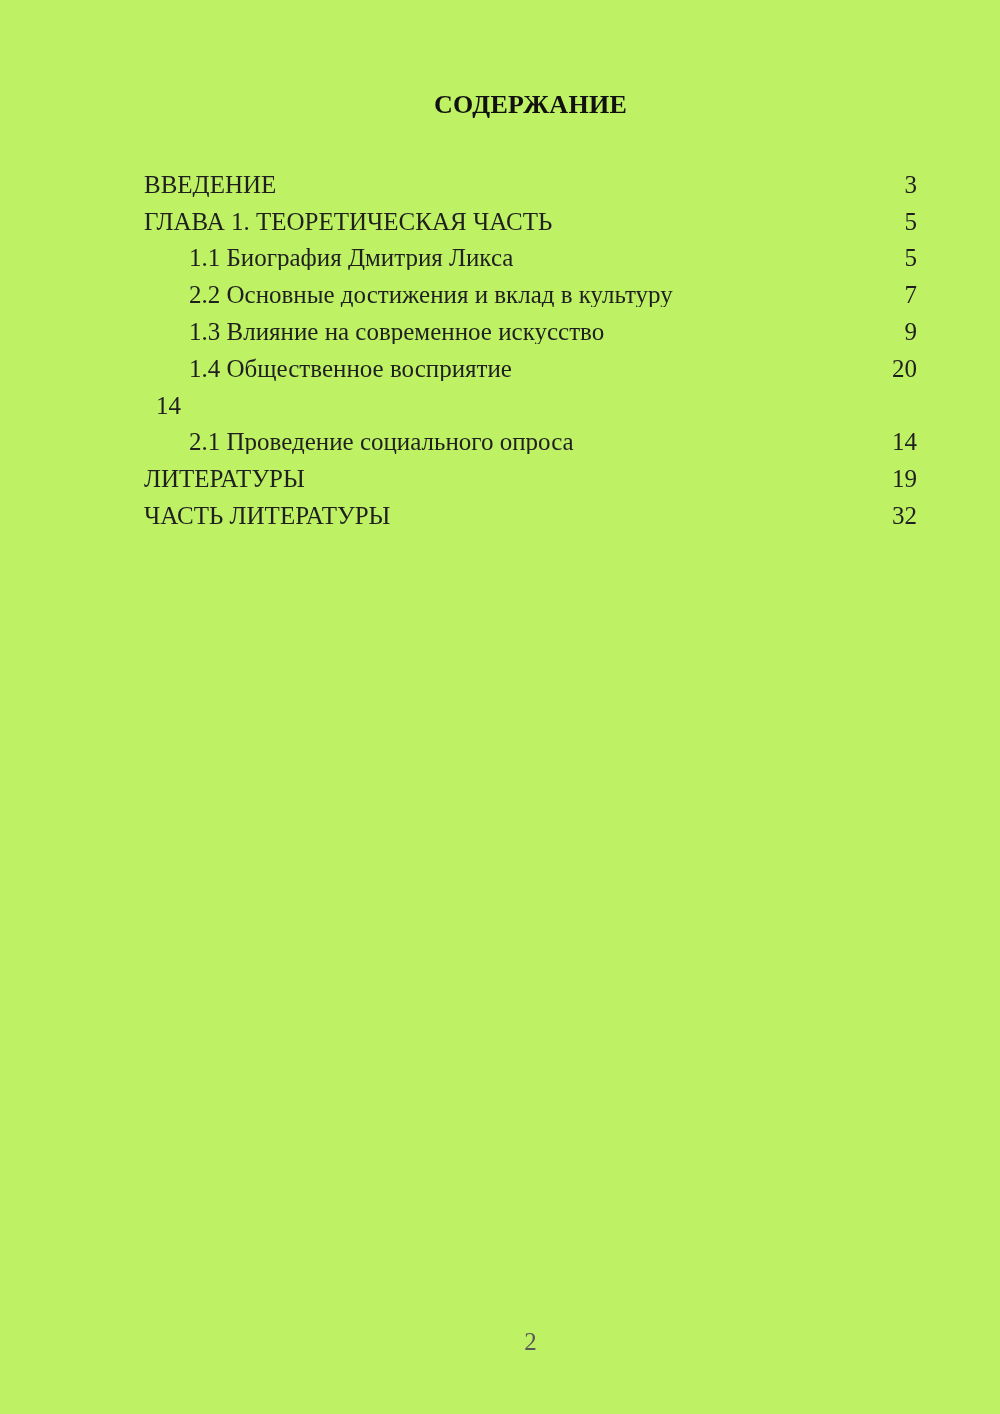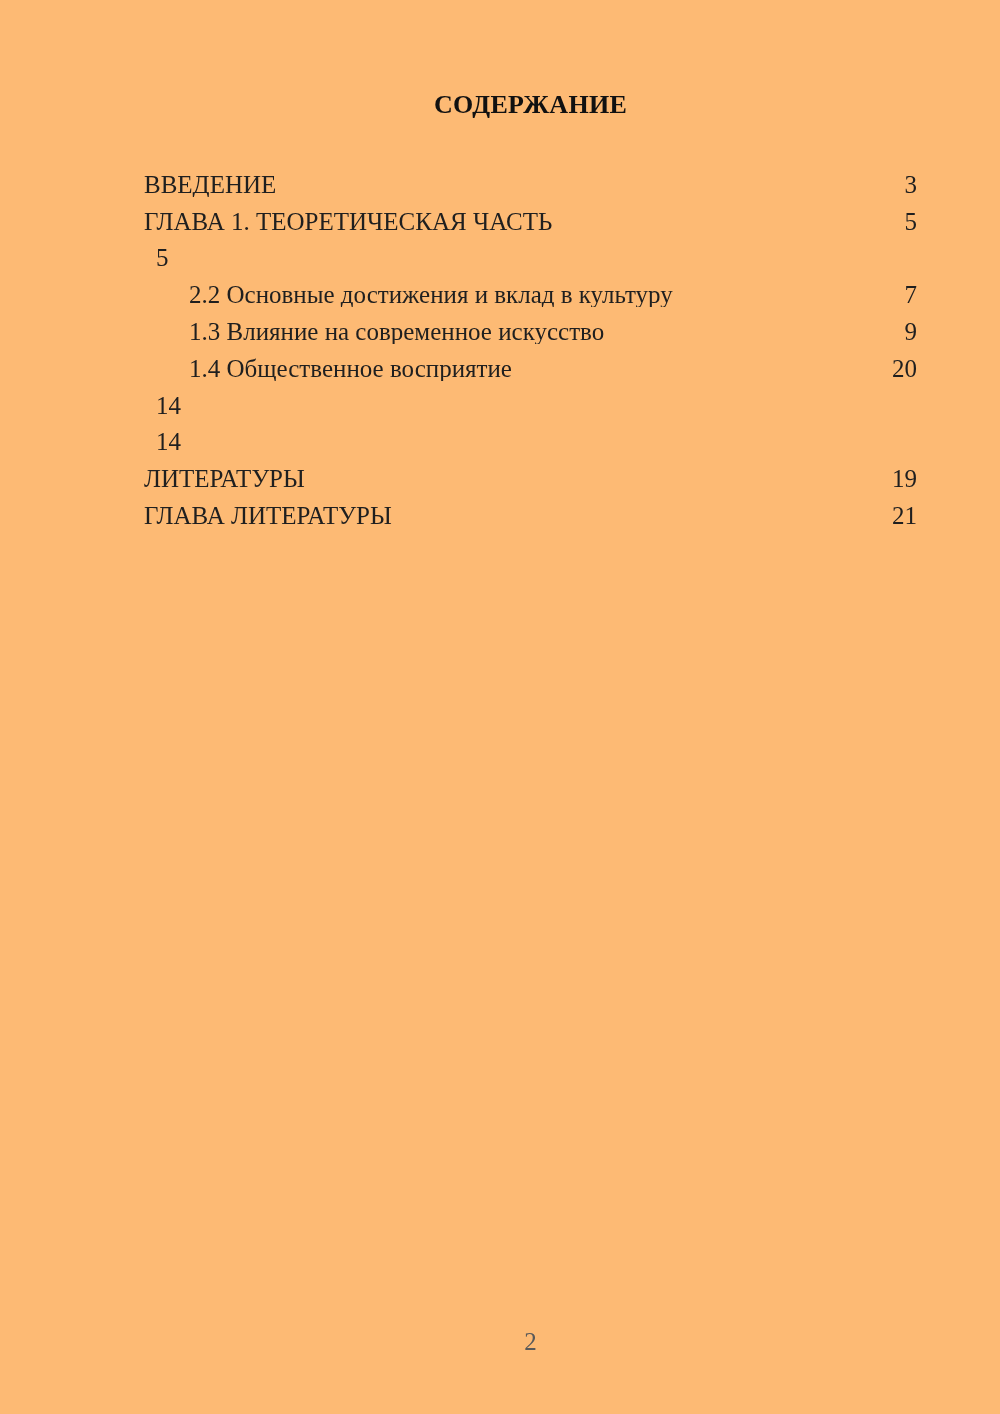--- a/index.html
+++ b/index.html
@@ -4,21 +4,21 @@
 <style>
   html, body {
     margin: 0;
     padding: 0;
     background: #ffffff;
   }
   .page {
     position: relative;
     width: 1000px;
     height: 1414px;
-    background: #fdba74;
+    background: #bef264;
     font-family: "Liberation Serif", "DejaVu Serif", serif;
     color: #1f1f1f;
     overflow: hidden;
   }
   .title {
     position: absolute;
     top: 90px;
     left: 144px;
     right: 83px;
     margin: 0;
@@ -76,20 +76,21 @@
     <span class="toc-label">ВВЕДЕНИЕ</span>
     <span class="toc-page">3</span>
   </div>
 
   <div class="toc-row level-0">
     <span class="toc-label">ГЛАВА 1. ТЕОРЕТИЧЕСКАЯ ЧАСТЬ</span>
     <span class="toc-page">5</span>
   </div>
 
   <div class="toc-row level-1">
+    <span class="toc-label">1.1 Биография Дмитрия Ликса</span>
     <span class="toc-page">5</span>
   </div>
 
   <div class="toc-row level-1">
     <span class="toc-label">2.2 Основные достижения и вклад в культуру</span>
     <span class="toc-page">7</span>
   </div>
 
   <div class="toc-row level-1">
     <span class="toc-label">1.3 Влияние на современное искусство</span>
@@ -99,29 +100,30 @@
   <div class="toc-row level-1">
     <span class="toc-label">1.4 Общественное восприятие</span>
     <span class="toc-page">20</span>
   </div>
 
   <div class="toc-row level-0">
     <span class="toc-page">14</span>
   </div>
 
   <div class="toc-row level-1">
+    <span class="toc-label">2.1 Проведение социального опроса</span>
     <span class="toc-page">14</span>
   </div>
 
 
   <div class="toc-row level-0">
     <span class="toc-label">ЛИТЕРАТУРЫ</span>
     <span class="toc-page">19</span>
   </div>
 
   <div class="toc-row level-0">
-    <span class="toc-label">ГЛАВА ЛИТЕРАТУРЫ</span>
-    <span class="toc-page">21</span>
+    <span class="toc-label">ЧАСТЬ ЛИТЕРАТУРЫ</span>
+    <span class="toc-page">32</span>
   </div>
 </div>
 
   <div class="page-number">2</div>
 </div>
 
 </body></html>

